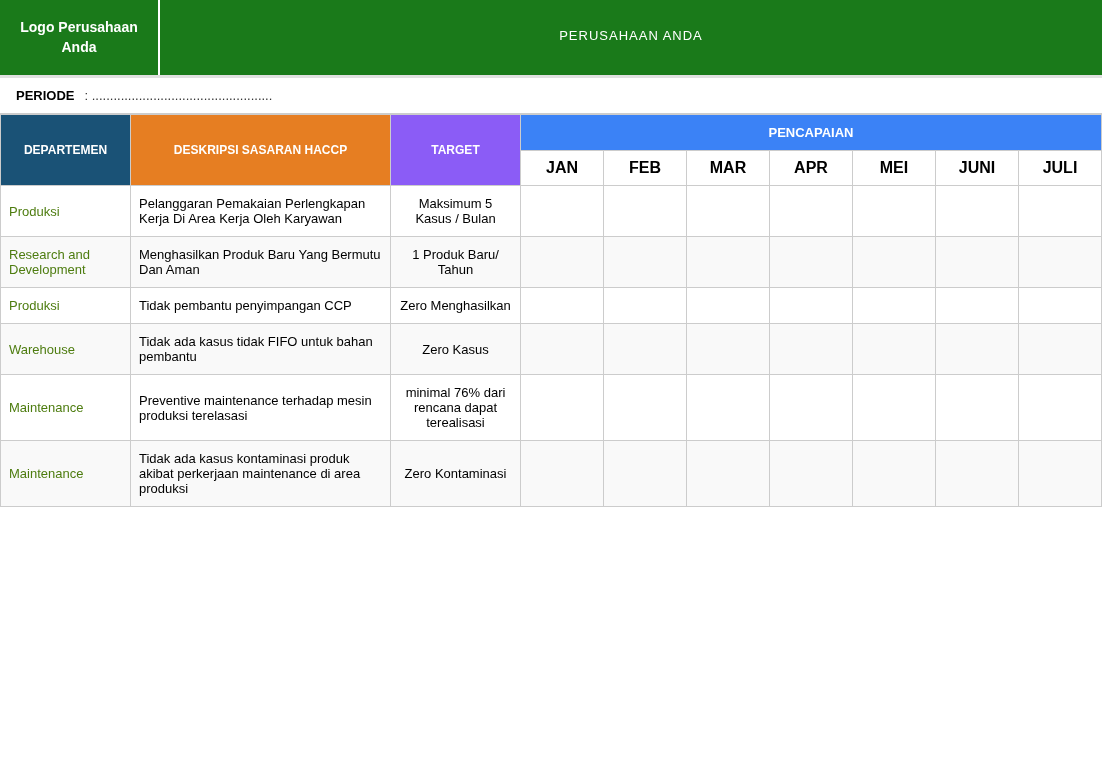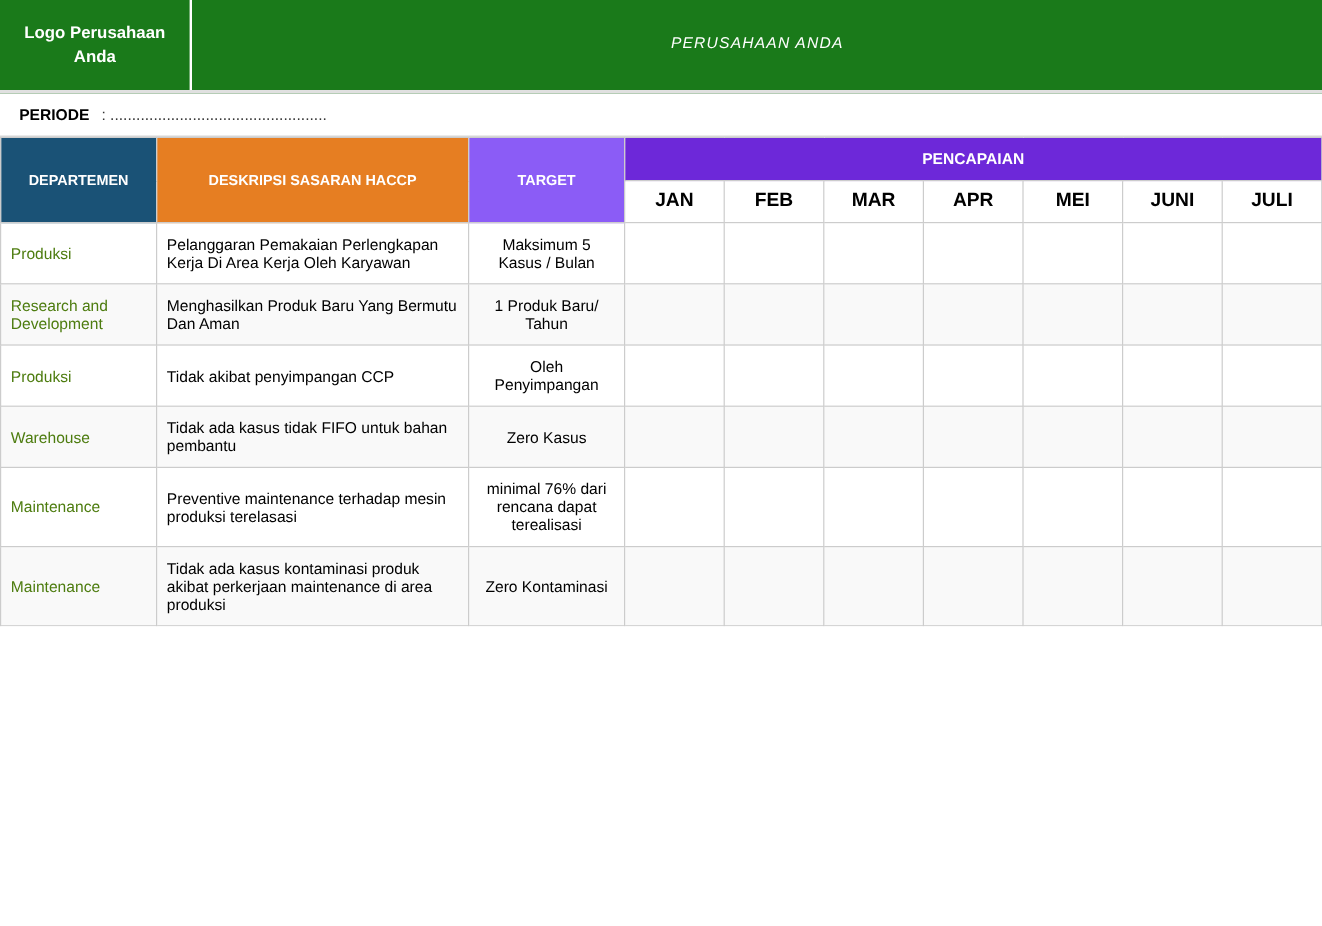--- a/index.html
+++ b/index.html
@@ -36,21 +36,20 @@
       flex-direction: column;
       align-items: center;
       justify-content: center;
       padding: 14px 20px;
       color: #fff;
     }
     .header-title .subtitle {
       font-size: 13px;
       letter-spacing: 1px;
       margin-bottom: 4px;
-      font-style: italic;
     }
     .header-title .main-title {
       font-size: 30px;
       font-weight: 900;
       letter-spacing: 2px;
     }
 
     
     .periode-row {
       display: flex;
@@ -98,21 +97,21 @@
     }
     thead tr.header-row-1 th.desc-header {
       background: #e67e22;
       color: #fff;
     }
     thead tr.header-row-1 th.target-header {
       background: #8b5cf6;
       color: #fff;
     }
     thead tr.header-row-1 th.pencapaian-header {
-      background: #6d28d9;
+      background: #3b82f6;
       color: #fff;
       font-size: 13px;
     }
 
     thead tr.header-row-2 th {
       padding: 8px 4px;
       text-align: center;
       font-weight: bold;
       font-size: 16px;
       border: 1px solid #ccc;
@@ -209,22 +208,22 @@
           <td class="month-cell col-month"></td>
           <td class="month-cell col-month"></td>
           <td class="month-cell col-month"></td>
           <td class="month-cell col-month"></td>
           <td class="month-cell col-month"></td>
           <td class="month-cell col-month"></td>
           <td class="month-cell col-month"></td>
         </tr>
         <tr>
           <td class="dept-cell col-dept">Produksi</td>
-          <td class="desc-cell col-desc">Tidak akibat penyimpangan CCP</td>
-          <td class="target-cell col-target">Oleh Penyimpangan</td>
+          <td class="desc-cell col-desc">Tidak pembantu penyimpangan CCP</td>
+          <td class="target-cell col-target">Zero Menghasilkan</td>
           <td class="month-cell col-month"></td>
           <td class="month-cell col-month"></td>
           <td class="month-cell col-month"></td>
           <td class="month-cell col-month"></td>
           <td class="month-cell col-month"></td>
           <td class="month-cell col-month"></td>
           <td class="month-cell col-month"></td>
         </tr>
         <tr>
           <td class="dept-cell col-dept">Warehouse</td>

